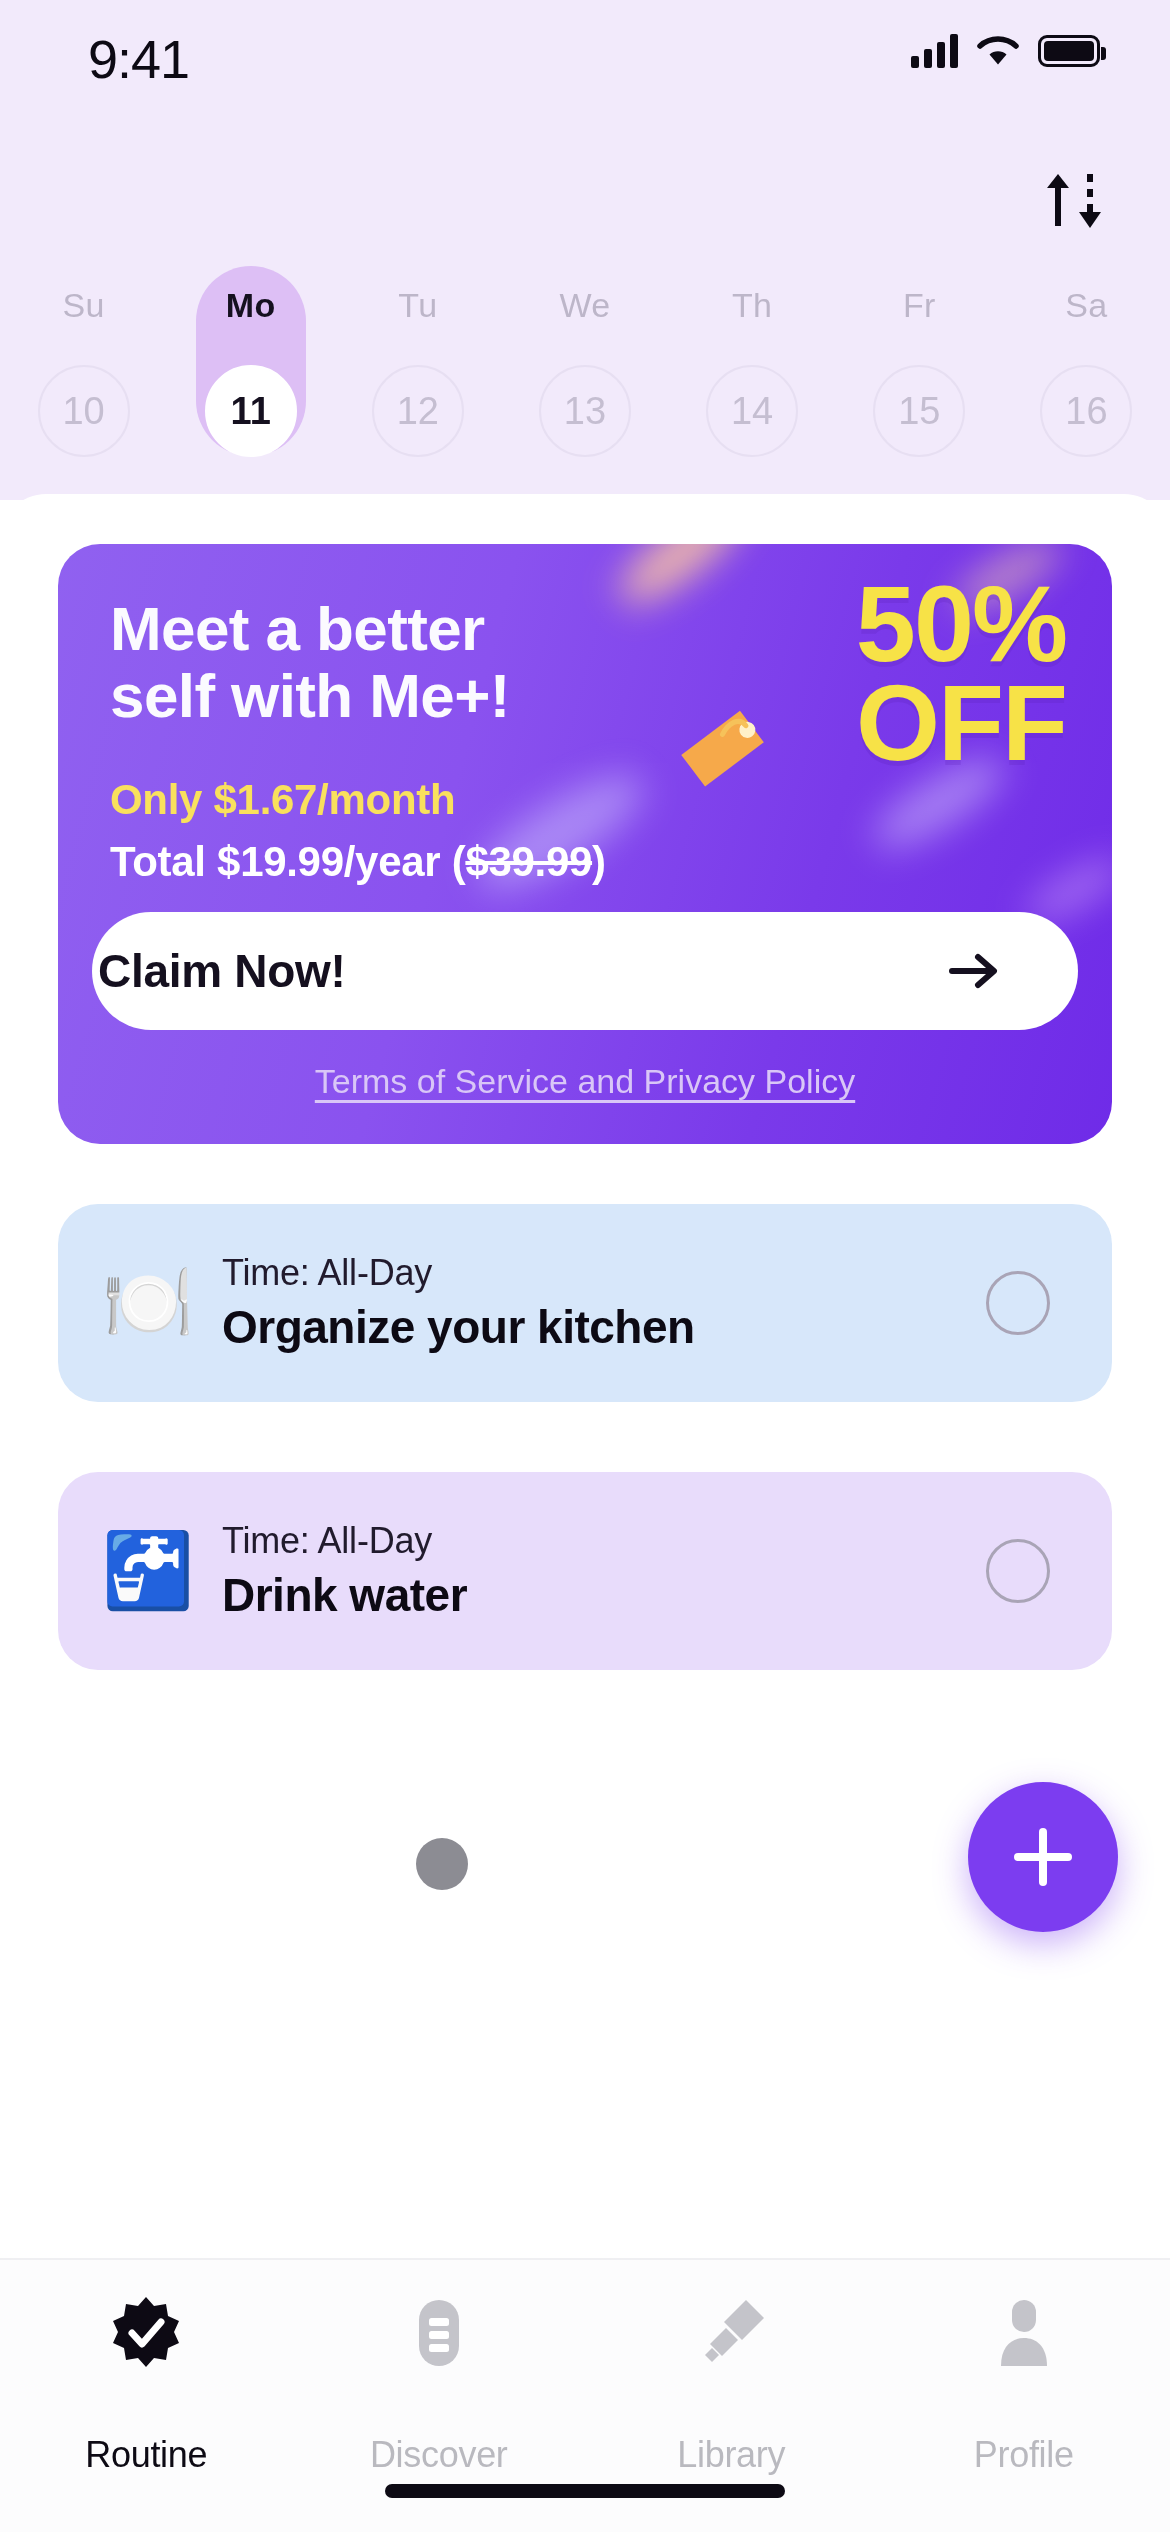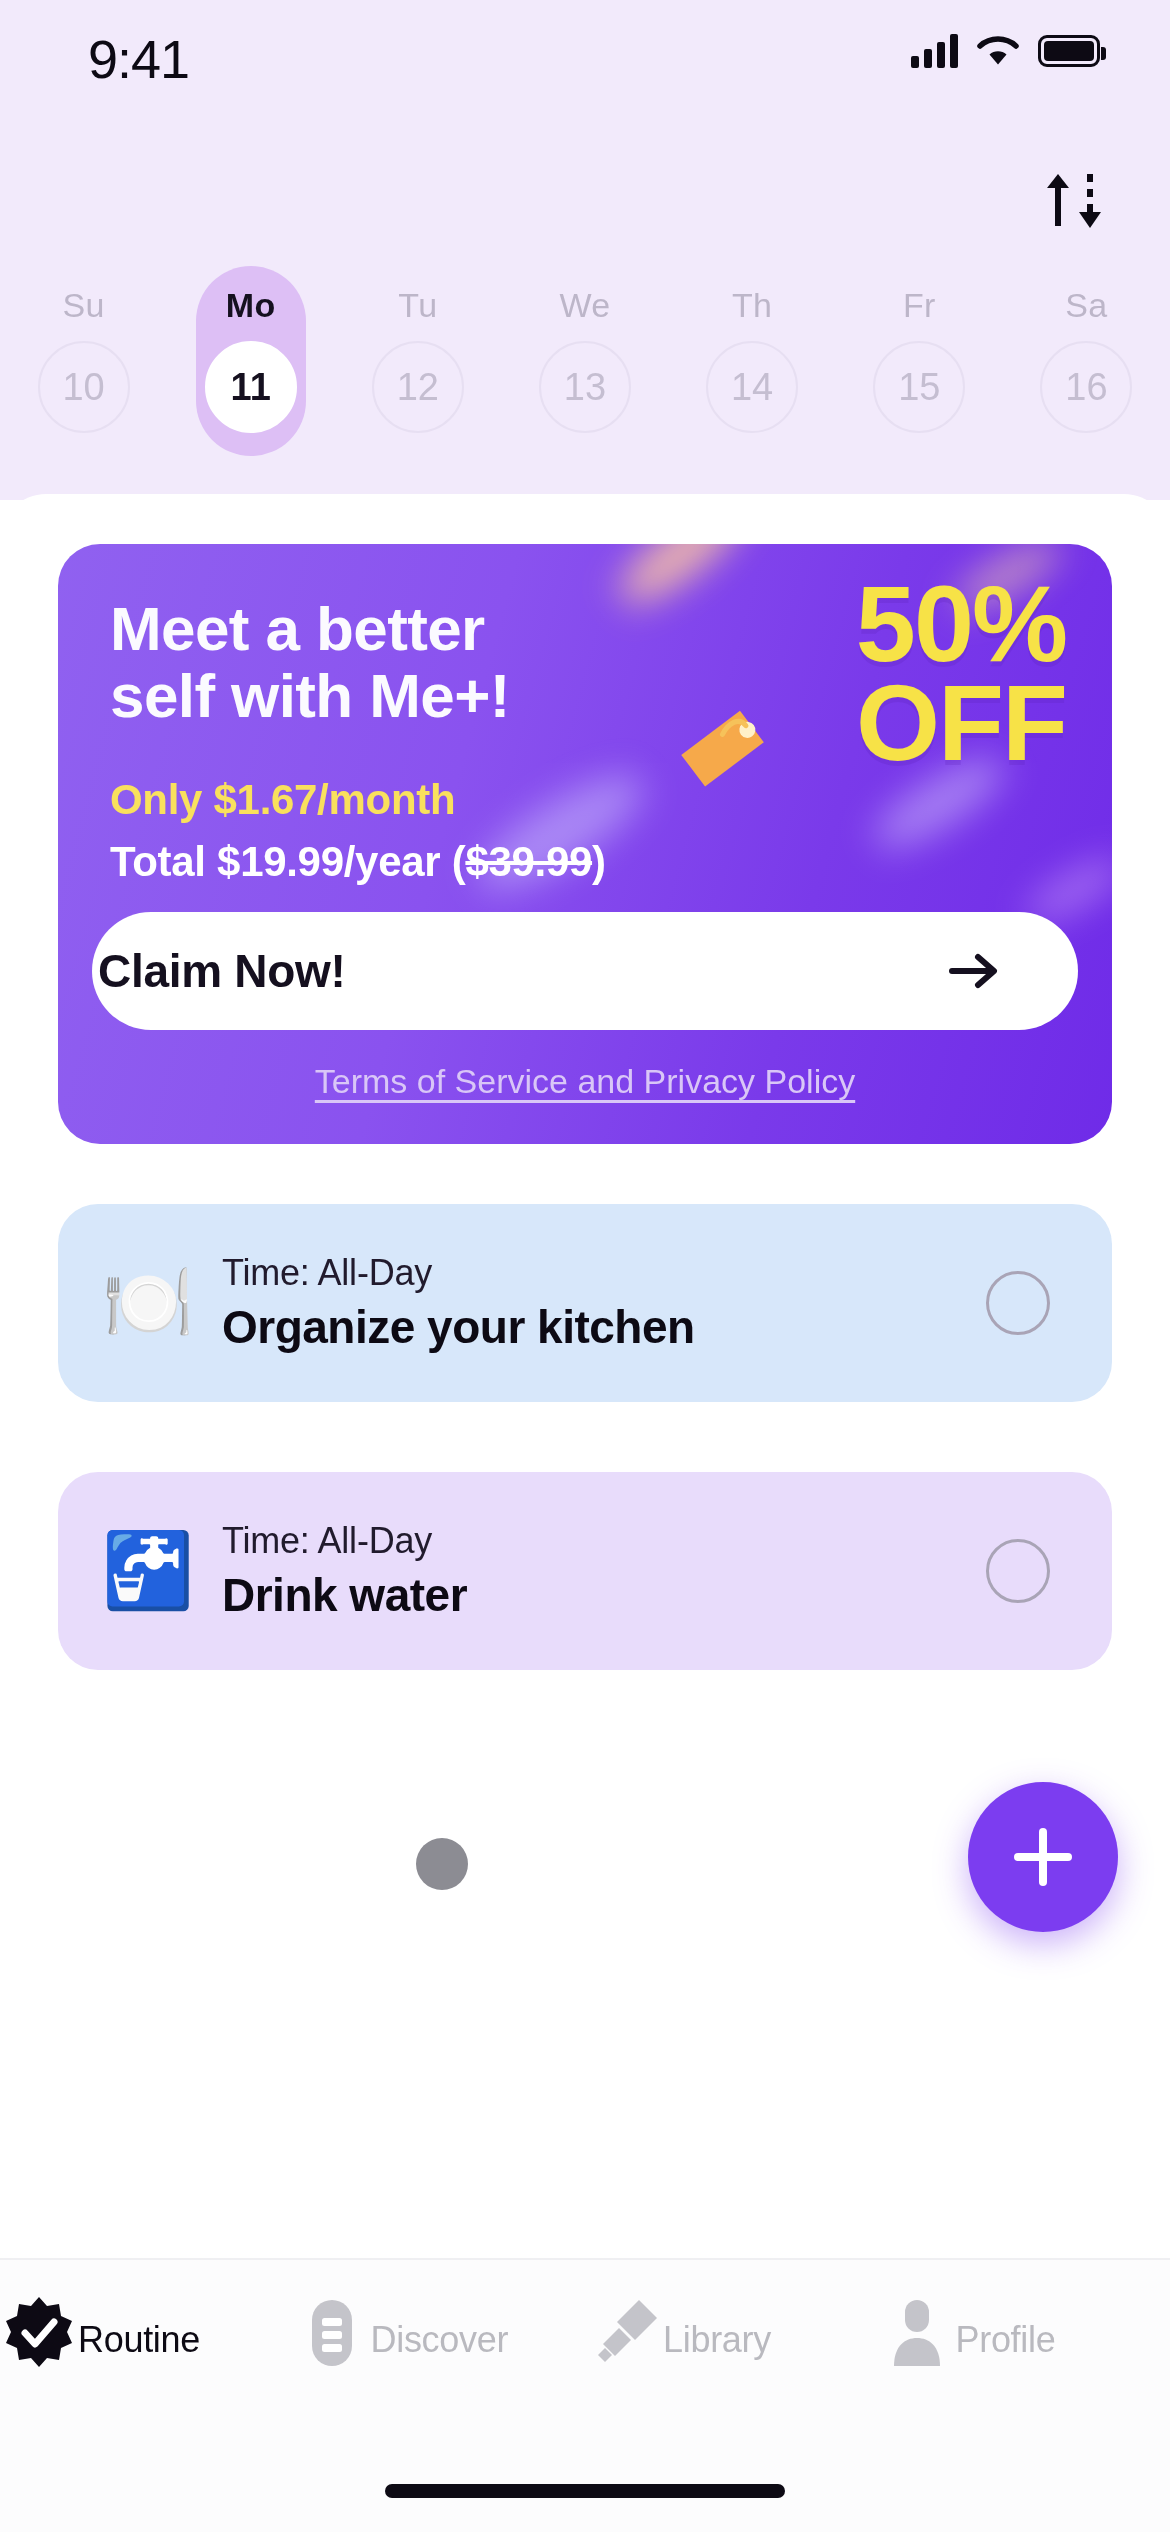--- a/index.html
+++ b/index.html
@@ -64,20 +64,21 @@
   
   #day-strip {
     position:absolute; left:0; top:286px;
     width:1170px; height:180px;
     display:flex;
   }
   .day-col {
     flex:1; position:relative;
     display:flex; flex-direction:column; align-items:center;
     cursor:pointer;
+    gap:24px;
   }
   .day-pill {
     position:absolute; left:50%; top:-20px;
     transform:translateX(-50%);
     width:110px; height:190px; border-radius:58px;
     background:#ddbff5;
   }
   .day-name {
     position:relative; z-index:2;
     font-size:34px; font-weight:400; color:#bdb6c9;
@@ -212,21 +213,21 @@
   }
 
   
   #tabbar {
     position:absolute; left:0; top:2258px;
     width:1170px; height:274px;
     background:#fcfcfd;
     border-top:2px solid #efeff2;
   }
   #tabs { display:flex; width:1170px; padding-top:34px; }
-  .tab { flex:1; display:flex; flex-direction:row; align-items:center; cursor:pointer; }
+  .tab { flex:1; display:flex; flex-direction:column; align-items:center; cursor:pointer;gap:48px; }
   .tab-icon { height:78px; display:flex; align-items:center; justify-content:center; }
   .tab-label { margin-top:14px; font-size:36px; color:#b9b9bf; letter-spacing:-0.3px; }
   .tab.active .tab-label { color:#0d0a14; font-weight:400; }
   #home-indicator {
     position:absolute; left:50%; transform:translateX(-50%); bottom:34px;
     width:400px; height:14px; border-radius:8px; background:#0d0a14;
   }
 </style>
 </head>
 <body>

